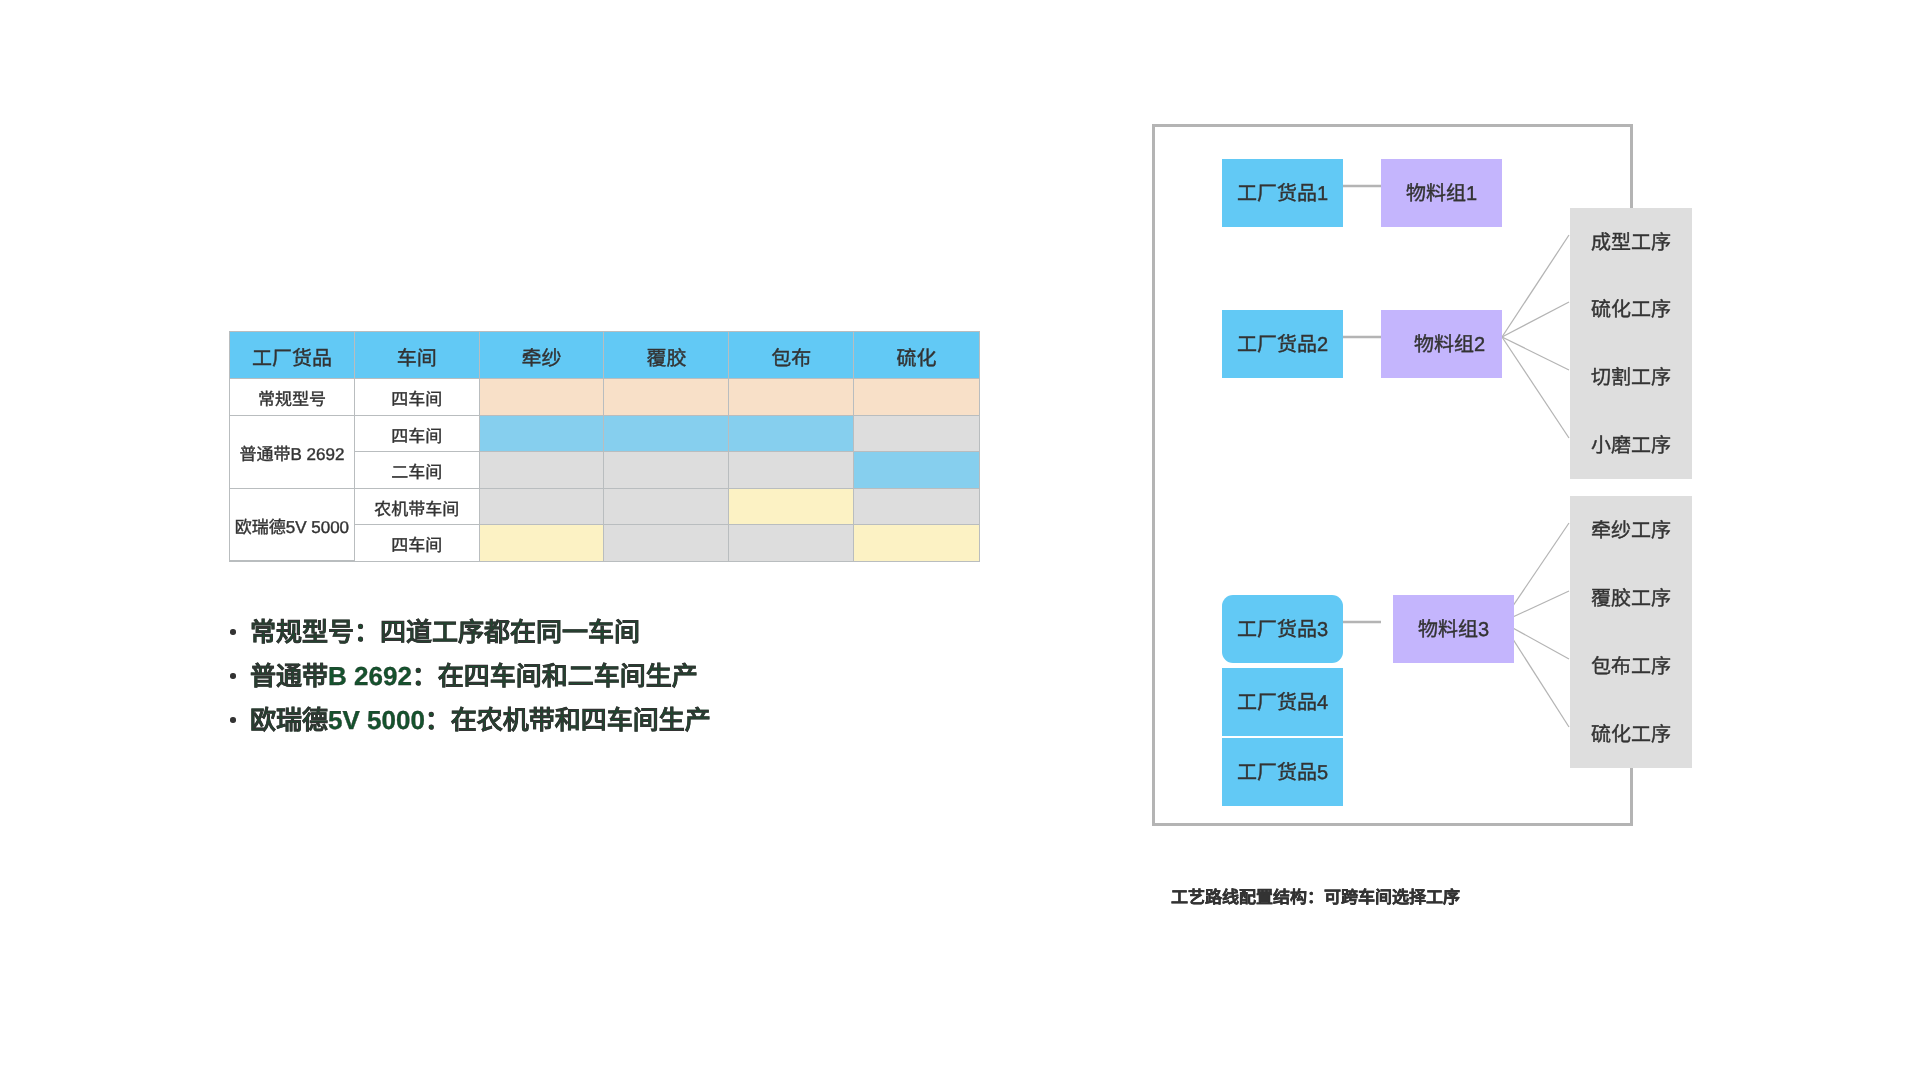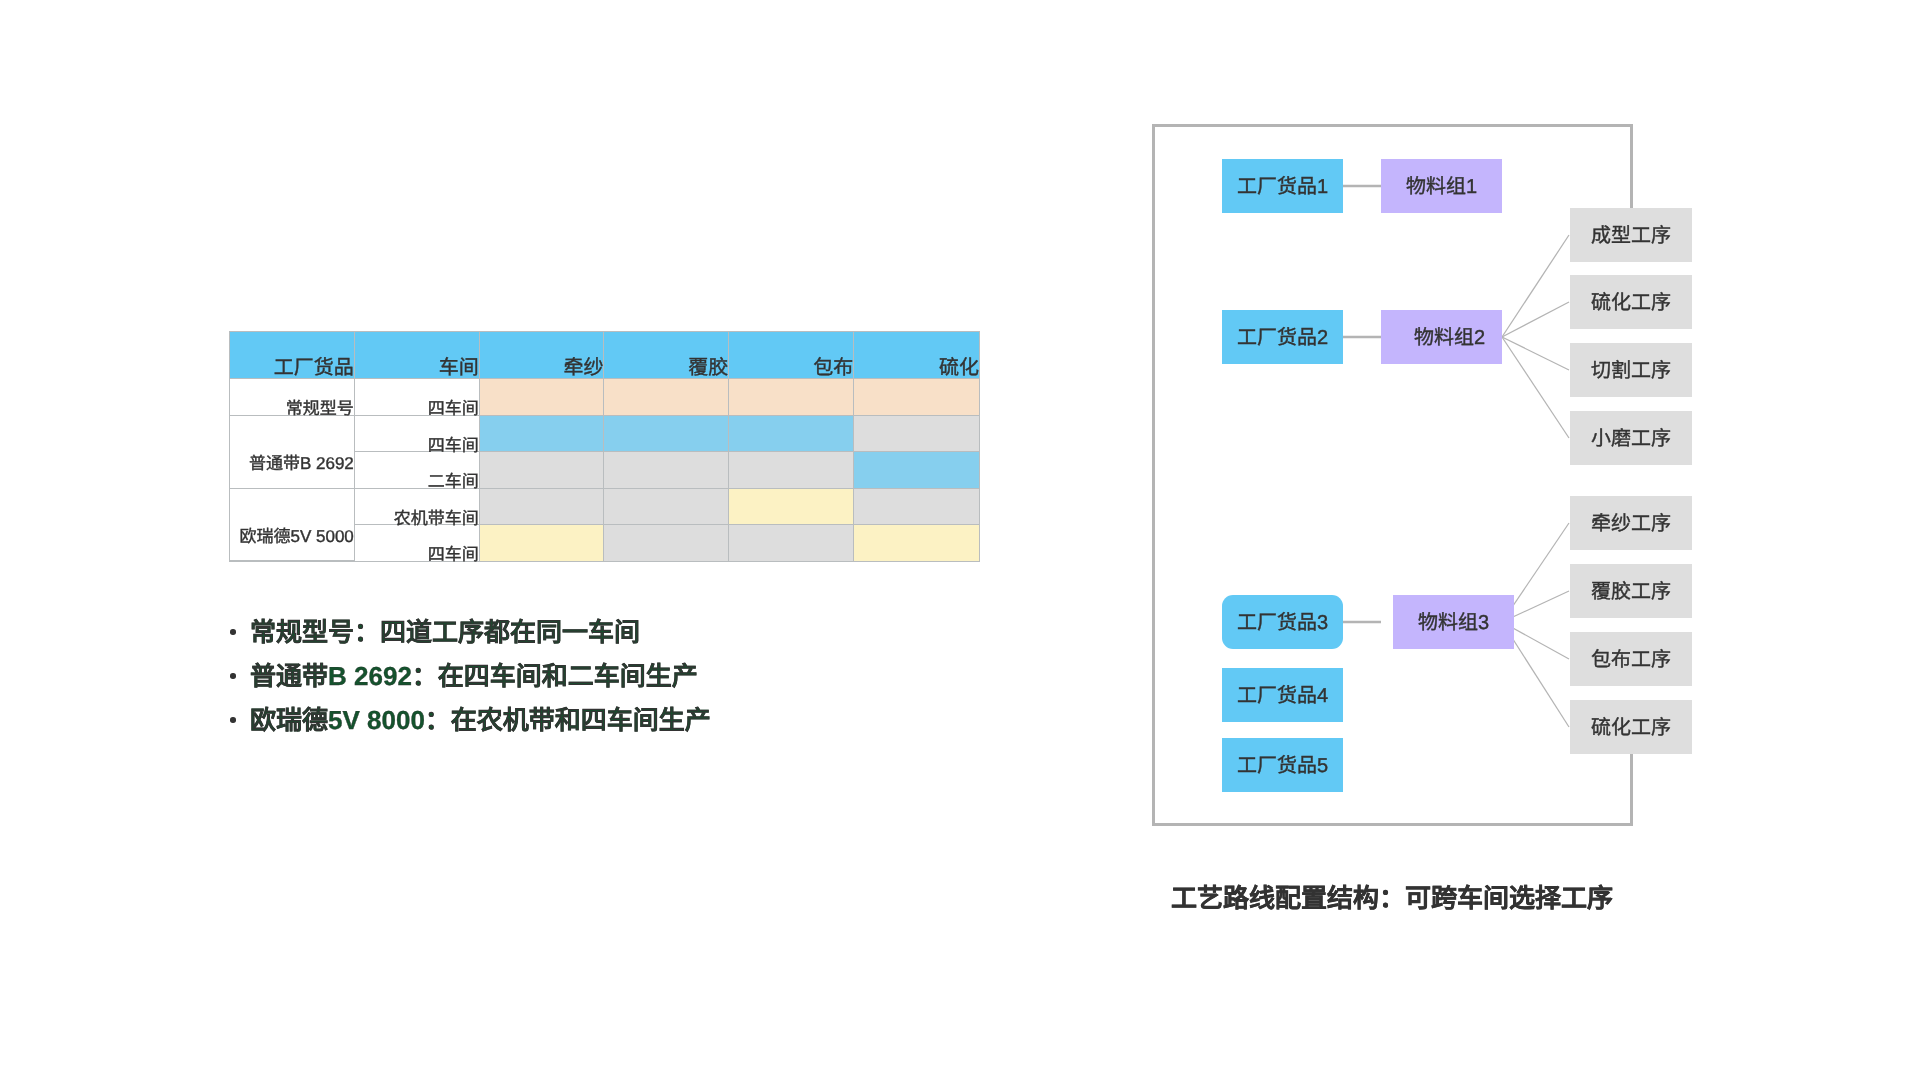--- a/index.html
+++ b/index.html
@@ -49,21 +49,21 @@
   #matrix-table th {
     height: 46px;
     background: #62c9f5;
     font-size: 20px;
   }
   #matrix-table td {
     height: 35.5px;
     font-size: 17px;
     background: #ffffff;
   }
-  #matrix-table th > span, #matrix-table td > span { display: block; position: relative; top: 10px; text-align: right; }
+  #matrix-table th > span, #matrix-table td > span { display: block; position: relative; top: 1px; }
   .c-peach { background: #f8e0c8 !important; }
   .c-blue  { background: #86cfee !important; }
   .c-gray  { background: #dddddd !important; }
   .c-yellow{ background: #fcf2c4 !important; }
 
   
   .bullets { position: absolute; left: 229px; top: 613px; }
   .bullet-row { position: relative; height: 44px; }
   .bullet-dot {
     position: absolute; left: 1px; top: 16px;
@@ -75,35 +75,35 @@
     font-size: 26px; font-weight: bold; color: #14532d; white-space: pre;
     line-height: 38px;
     -webkit-text-stroke: 0.35px #333333;
   }
 
   
   .diagram { position: absolute; left: 0; top: 0; width: 1920px; height: 1080px; }
 
   .nodebox {
     position: absolute;
-    width: 121px; height: 54px;
+    width: 121px; height: 68px;
     display: flex; align-items: center; justify-content: center;
     font-size: 20px; color: #333333;
     box-sizing: border-box;
     line-height: 1;
     -webkit-text-stroke: 0.4px #333333;
   }
   .nodebox > span { display: block; position: relative; top: 1px; }
   .n-blue { background: #62c9f5; }
   .n-green{ background: #c4b5fd; }
   .n-gray { background: #dedede; width: 122px; }
 
   .caption {
     position: absolute; left: 1171px; top: 875px;
-    font-size: 26px; font-weight: bold; color: #333333;
+    font-size: 17px; font-weight: bold; color: #333333;
     line-height: 46px;
     -webkit-text-stroke: 0.35px #333333;
   }
   svg.links { position: absolute; left: 0; top: 0; width: 1920px; height: 1080px; pointer-events: none; }
 </style>
 </head>
 <body>
 
 <div class="stage">
   <table id="matrix-table">
@@ -191,21 +191,21 @@
       <div class="bullet-row">
         <span class="bullet-dot"></span>
         <span class="bullet-text">常规型号：四道工序都在同一车间</span>
       </div>
       <div class="bullet-row">
         <span class="bullet-dot"></span>
         <span class="bullet-text">普通带B 2692：在四车间和二车间生产</span>
       </div>
       <div class="bullet-row">
         <span class="bullet-dot"></span>
-        <span class="bullet-text">欧瑞德5V 8000：在农机带和四车间生产</span>
+        <span class="bullet-text">欧瑞德5V 5000：在农机带和四车间生产</span>
       </div>
     </div>
 
   <div class="diagram">
     <svg class="links" id="links">
       <path d="M 1631.5 208 L 1631.5 125.5 L 1153.5 125.5 L 1153.5 824.5 L 1631.5 824.5 L 1631.5 754" fill="none" stroke="#b4b4b4" stroke-width="3"></path>
     <line x1="1343" y1="186" x2="1381" y2="186" stroke="#b4b4b4" stroke-width="2.6"></line>
         <line x1="1343" y1="337" x2="1381" y2="337" stroke="#b4b4b4" stroke-width="2.6"></line>
         <line x1="1343" y1="622" x2="1381" y2="622" stroke="#b4b4b4" stroke-width="2.6"></line>
         <line x1="1502" y1="337" x2="1569" y2="235" stroke="#b4b4b4" stroke-width="1.25"></line>

